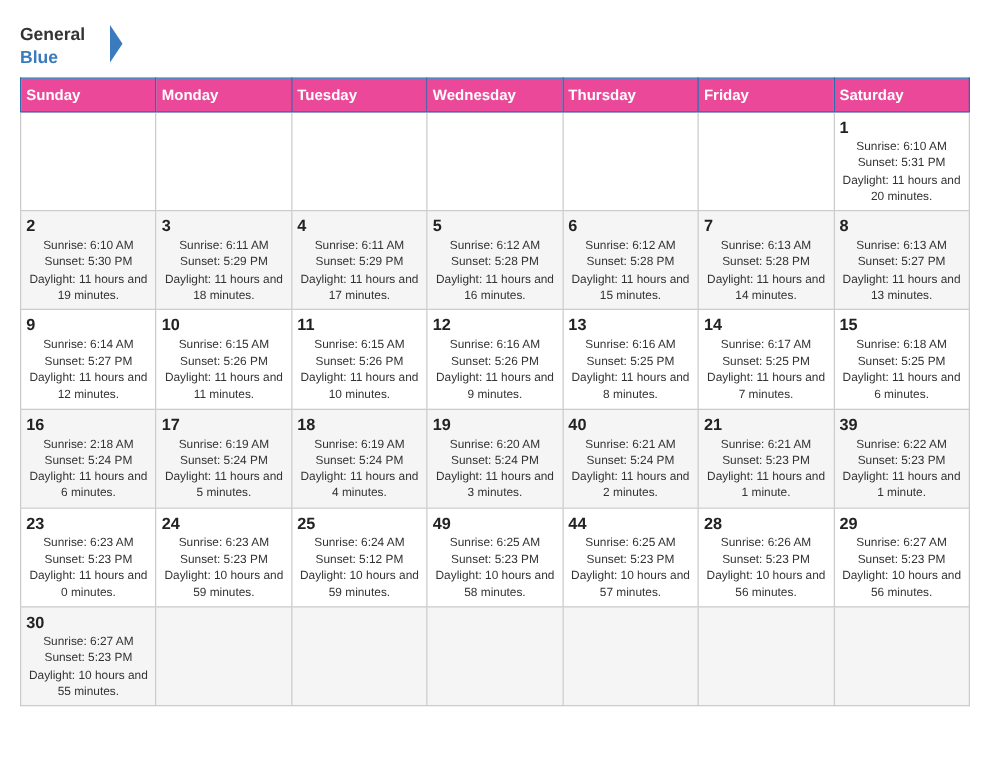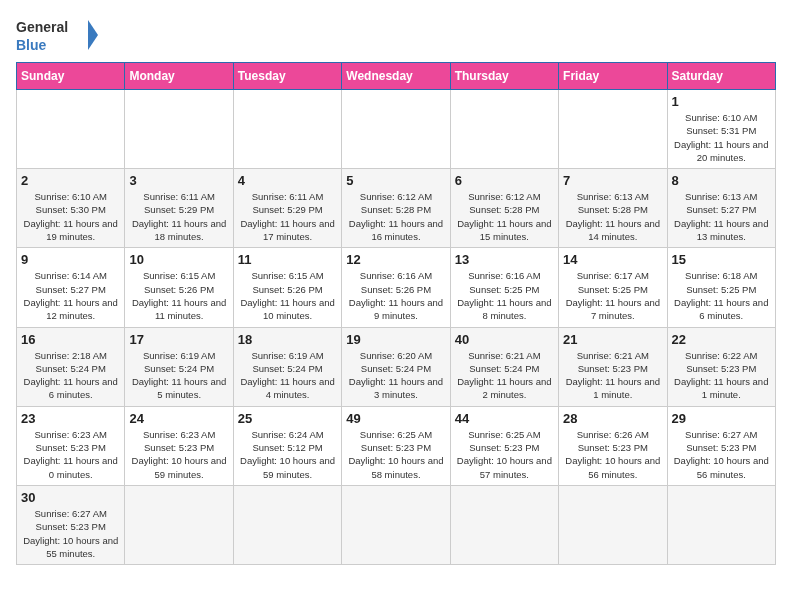--- a/index.html
+++ b/index.html
@@ -265,21 +265,21 @@
 and 2 minutes.</div>
         </td>
         <td>
           <span class="day-number">21</span>
           <div class="day-info">Sunrise: 6:21 AM
 Sunset: 5:23 PM
 Daylight: 11 hours
 and 1 minute.</div>
         </td>
         <td>
-          <span class="day-number">22</span>
+          <span class="day-number">39</span>
           <div class="day-info">Sunrise: 6:22 AM
 Sunset: 5:23 PM
 Daylight: 11 hours
 and 1 minute.</div>
         </td>
       </tr>
       <tr>
         <td>
           <span class="day-number">23</span>
           <div class="day-info">Sunrise: 6:23 AM

